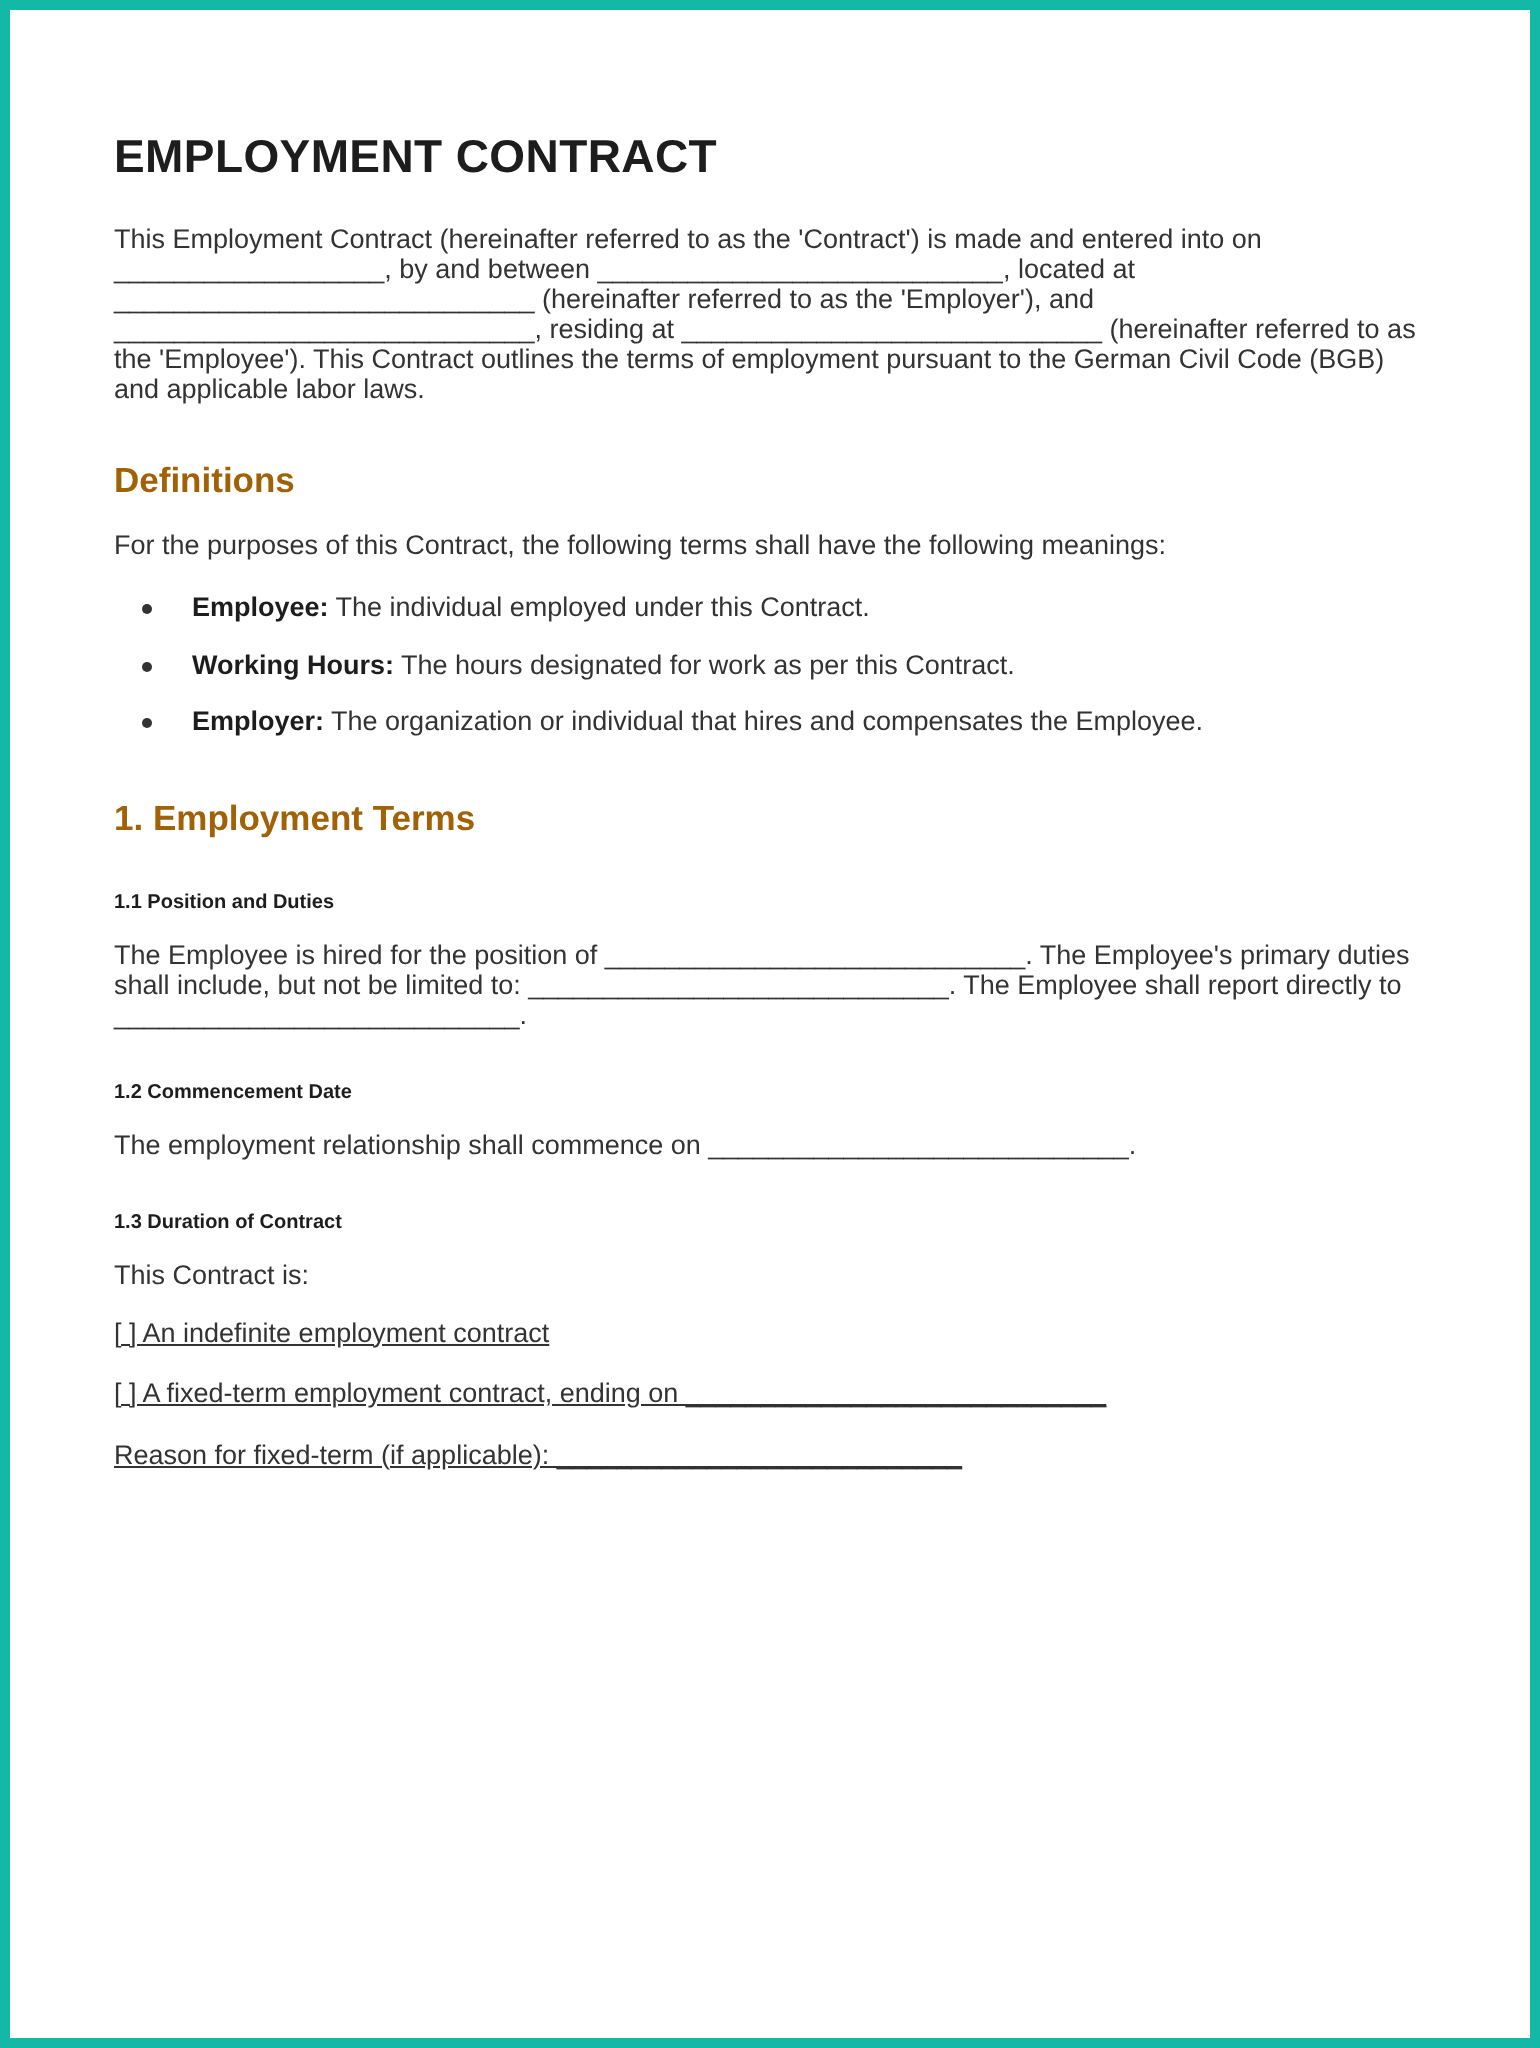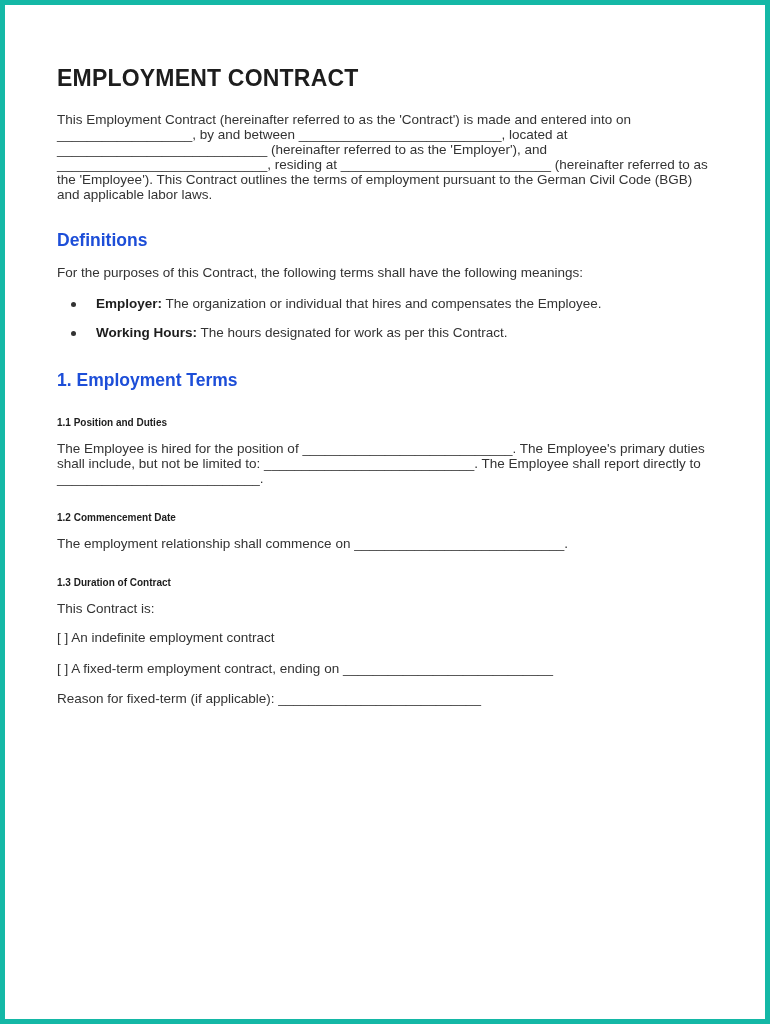--- a/index.html
+++ b/index.html
@@ -29,21 +29,21 @@
   .body-text {
     font-size: 13.5px;
     line-height: 15px;
     margin: 0 0 12px 0;
     color: #333333;
     word-break: break-word;
   }
   .section-heading {
     font-size: 17.5px;
     font-weight: bold;
-    color: #1d4ed8;
+    color: #a16207;
     margin: 28px 0 14px 0;
   }
   .sub-heading {
     font-size: 10px;
     font-weight: bold;
     color: #1d1d1d;
     margin: 26px 0 13px 0;
   }
   ul.def-list {
     list-style: none;
@@ -70,43 +70,48 @@
   }
   .def-term {
     font-weight: bold;
     color: #1d1d1d;
   }
   .option-line {
     font-size: 13.5px;
     line-height: 19.5px;
     margin: 0 0 11px 0;
     color: #333333;
+    text-decoration: underline;
   }
 </style>
 </head>
 <body>
 
 <div class="page">
 
   <h1 class="doc-title">EMPLOYMENT CONTRACT</h1>
 
   <p class="body-text">This Employment Contract (hereinafter referred to as the 'Contract') is made and entered into on __________________, by and between ___________________________, located at ____________________________ (hereinafter referred to as the 'Employer'), and ____________________________, residing at ____________________________ (hereinafter referred to as the 'Employee'). This Contract outlines the terms of employment pursuant to the German Civil Code (BGB) and applicable labor laws.</p>
 
   <h2 class="section-heading">Definitions</h2>
 
   <p class="body-text">For the purposes of this Contract, the following terms shall have the following meanings:</p>
 
   <ul class="def-list">
     <li>
       <span class="bullet-dot"></span>
-      <span class="def-body"><span class="def-term">Employer:</span><span> The organization or individual that hires and compensates the Employee.</span></span>
+      <span class="def-body"><span class="def-term">Employee:</span><span> The individual employed under this Contract.</span></span>
     </li>
     <li>
       <span class="bullet-dot"></span>
       <span class="def-body"><span class="def-term">Working Hours:</span><span> The hours designated for work as per this Contract.</span></span>
+    </li>
+    <li>
+      <span class="bullet-dot"></span>
+      <span class="def-body"><span class="def-term">Employer:</span><span> The organization or individual that hires and compensates the Employee.</span></span>
     </li>
   </ul>
 
   <h2 class="section-heading">1. Employment Terms</h2>
 
   <h3 class="sub-heading">1.1 Position and Duties</h3>
   <p class="body-text">The Employee is hired for the position of ____________________________. The Employee's primary duties shall include, but not be limited to: ____________________________. The Employee shall report directly to ___________________________.</p>
 
   <h3 class="sub-heading">1.2 Commencement Date</h3>
   <p class="body-text">The employment relationship shall commence on ____________________________.</p>

